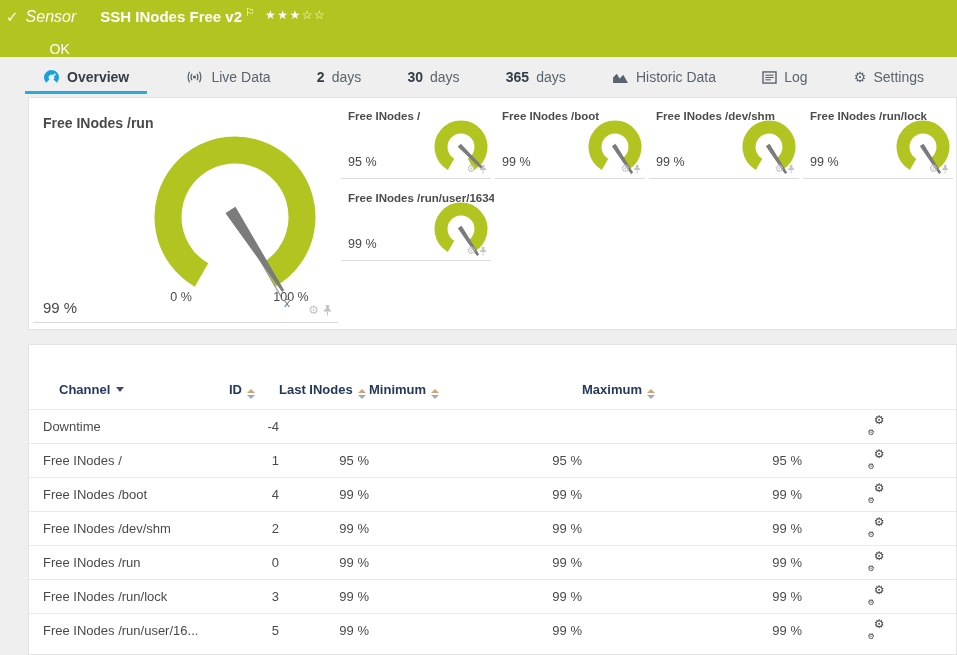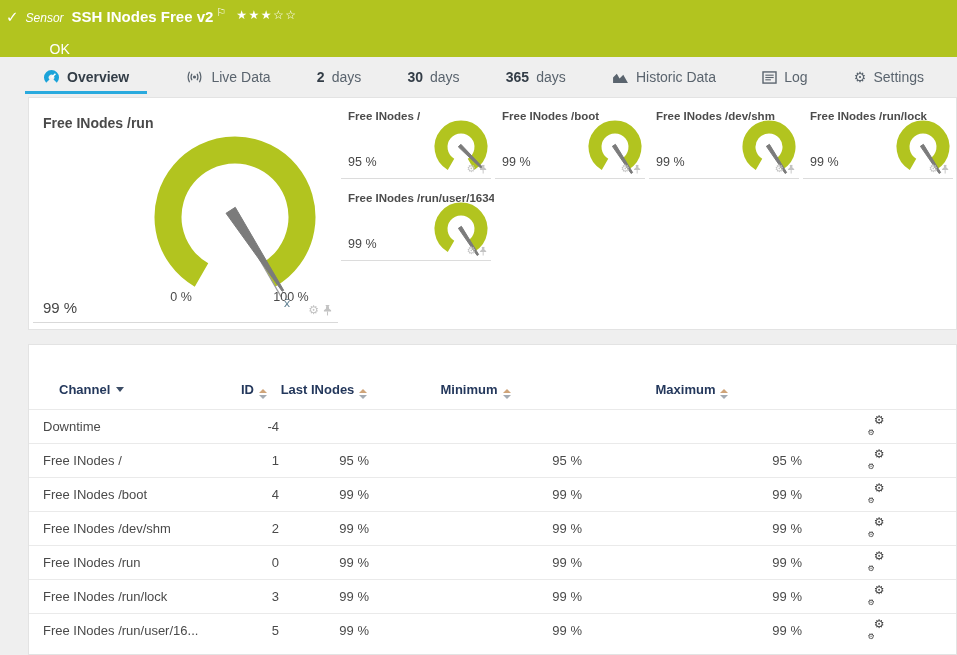--- a/index.html
+++ b/index.html
@@ -7,21 +7,21 @@
     width:957px;height:655px;position:relative;overflow:hidden;
     background:#efefef;
     font-family:"Liberation Sans","DejaVu Sans",sans-serif;
     -webkit-font-smoothing:antialiased;
   }
   
   .topbar{position:absolute;left:0;top:0;width:100%;height:57px;background:#b2c41f;color:#fff;
     display:flex;align-items:flex-start;padding:7px 0 0 6px;box-sizing:border-box}
   .check{font-size:15px;font-weight:bold;margin-right:7px;line-height:20px}
   .titlerow{display:flex;align-items:baseline;line-height:20px}
-  .kind{font-style:italic;font-size:12px;margin-right:8px}
+  .kind{font-style:italic;font-size:16px;margin-right:24px}
   .title{font-weight:bold;font-size:15px}
   .flag{font-size:11px;position:relative;top:-6px;margin-left:3px}
   .stars{font-size:12px;letter-spacing:1.5px;position:relative;top:-3px;margin-left:10px}
   .status{font-size:14px;font-weight:normal;margin:13px 0 0 24px}
   
   .tabs{position:absolute;top:57px;left:0;width:100%;height:40px;display:flex;align-items:center;
     justify-content:space-between;padding:0 25px;box-sizing:border-box}
   .tab{display:flex;align-items:center;gap:7px;font-size:14px;color:#5a646e;height:100%;
     position:relative;padding:0 8px;cursor:pointer;white-space:nowrap}
   .tab.active{font-weight:bold;color:#333d47;padding:0 18px}
@@ -47,21 +47,21 @@
   .tpin{width:9px;height:11px;fill:#c3c3c3;cursor:pointer}
   
   .small-tiles{position:absolute;left:312px;top:4px;width:616px;display:flex;flex-wrap:wrap;align-content:flex-start}
   .stile{position:relative;width:150px;height:76px;margin:0 4px 5px 0;border-bottom:1px solid #dcdcdc}
   .stitle{position:absolute;left:7px;top:8px;font-size:11.5px;font-weight:bold;color:#4c4c4c;white-space:nowrap;overflow:hidden;max-width:146px}
   .stile svg.sg{position:absolute;left:89px;top:16px;overflow:visible}
   .svalue{position:absolute;left:7px;bottom:9px;font-size:12.5px;color:#474747}
   .stile .tile-icons{right:4px;bottom:4px;transform:scale(.85);transform-origin:right bottom}
   
   table{border-collapse:collapse;width:100%;margin-top:30px;font-size:13px;color:#4a4a4a;table-layout:fixed}
-  th{color:#24385c;font-weight:bold;text-align:center;vertical-align:top;padding:6px 0 10px;line-height:17px}
+  th{color:#24385c;font-weight:bold;text-align:left;vertical-align:top;padding:6px 0 10px;line-height:17px}
   th.ch{text-align:left;padding-left:30px}
   tbody td{height:33px;padding:0;border-top:1px solid #eaeaea;text-align:right}
   td.ch{text-align:left;padding-left:14px;white-space:nowrap;overflow:hidden}
   td.ic,th.ic{text-align:center}
   .sortud{display:inline-flex;flex-direction:column;margin-left:5px;vertical-align:1px}
   .sortud i{width:0;height:0;border-left:4px solid transparent;border-right:4px solid transparent;display:block}
   .sortud .up{border-bottom:4px solid #cfa479;margin-bottom:2px}
   .sortud .dn{border-top:4px solid #a4abb3}
   .sortdn{display:inline-block;width:0;height:0;border-left:4px solid transparent;border-right:4px solid transparent;border-top:5px solid #3c4d66;margin-left:6px;vertical-align:2px}
   .gears{position:relative;display:inline-block;width:15px;height:13px;color:#3f3f3f;cursor:pointer}

